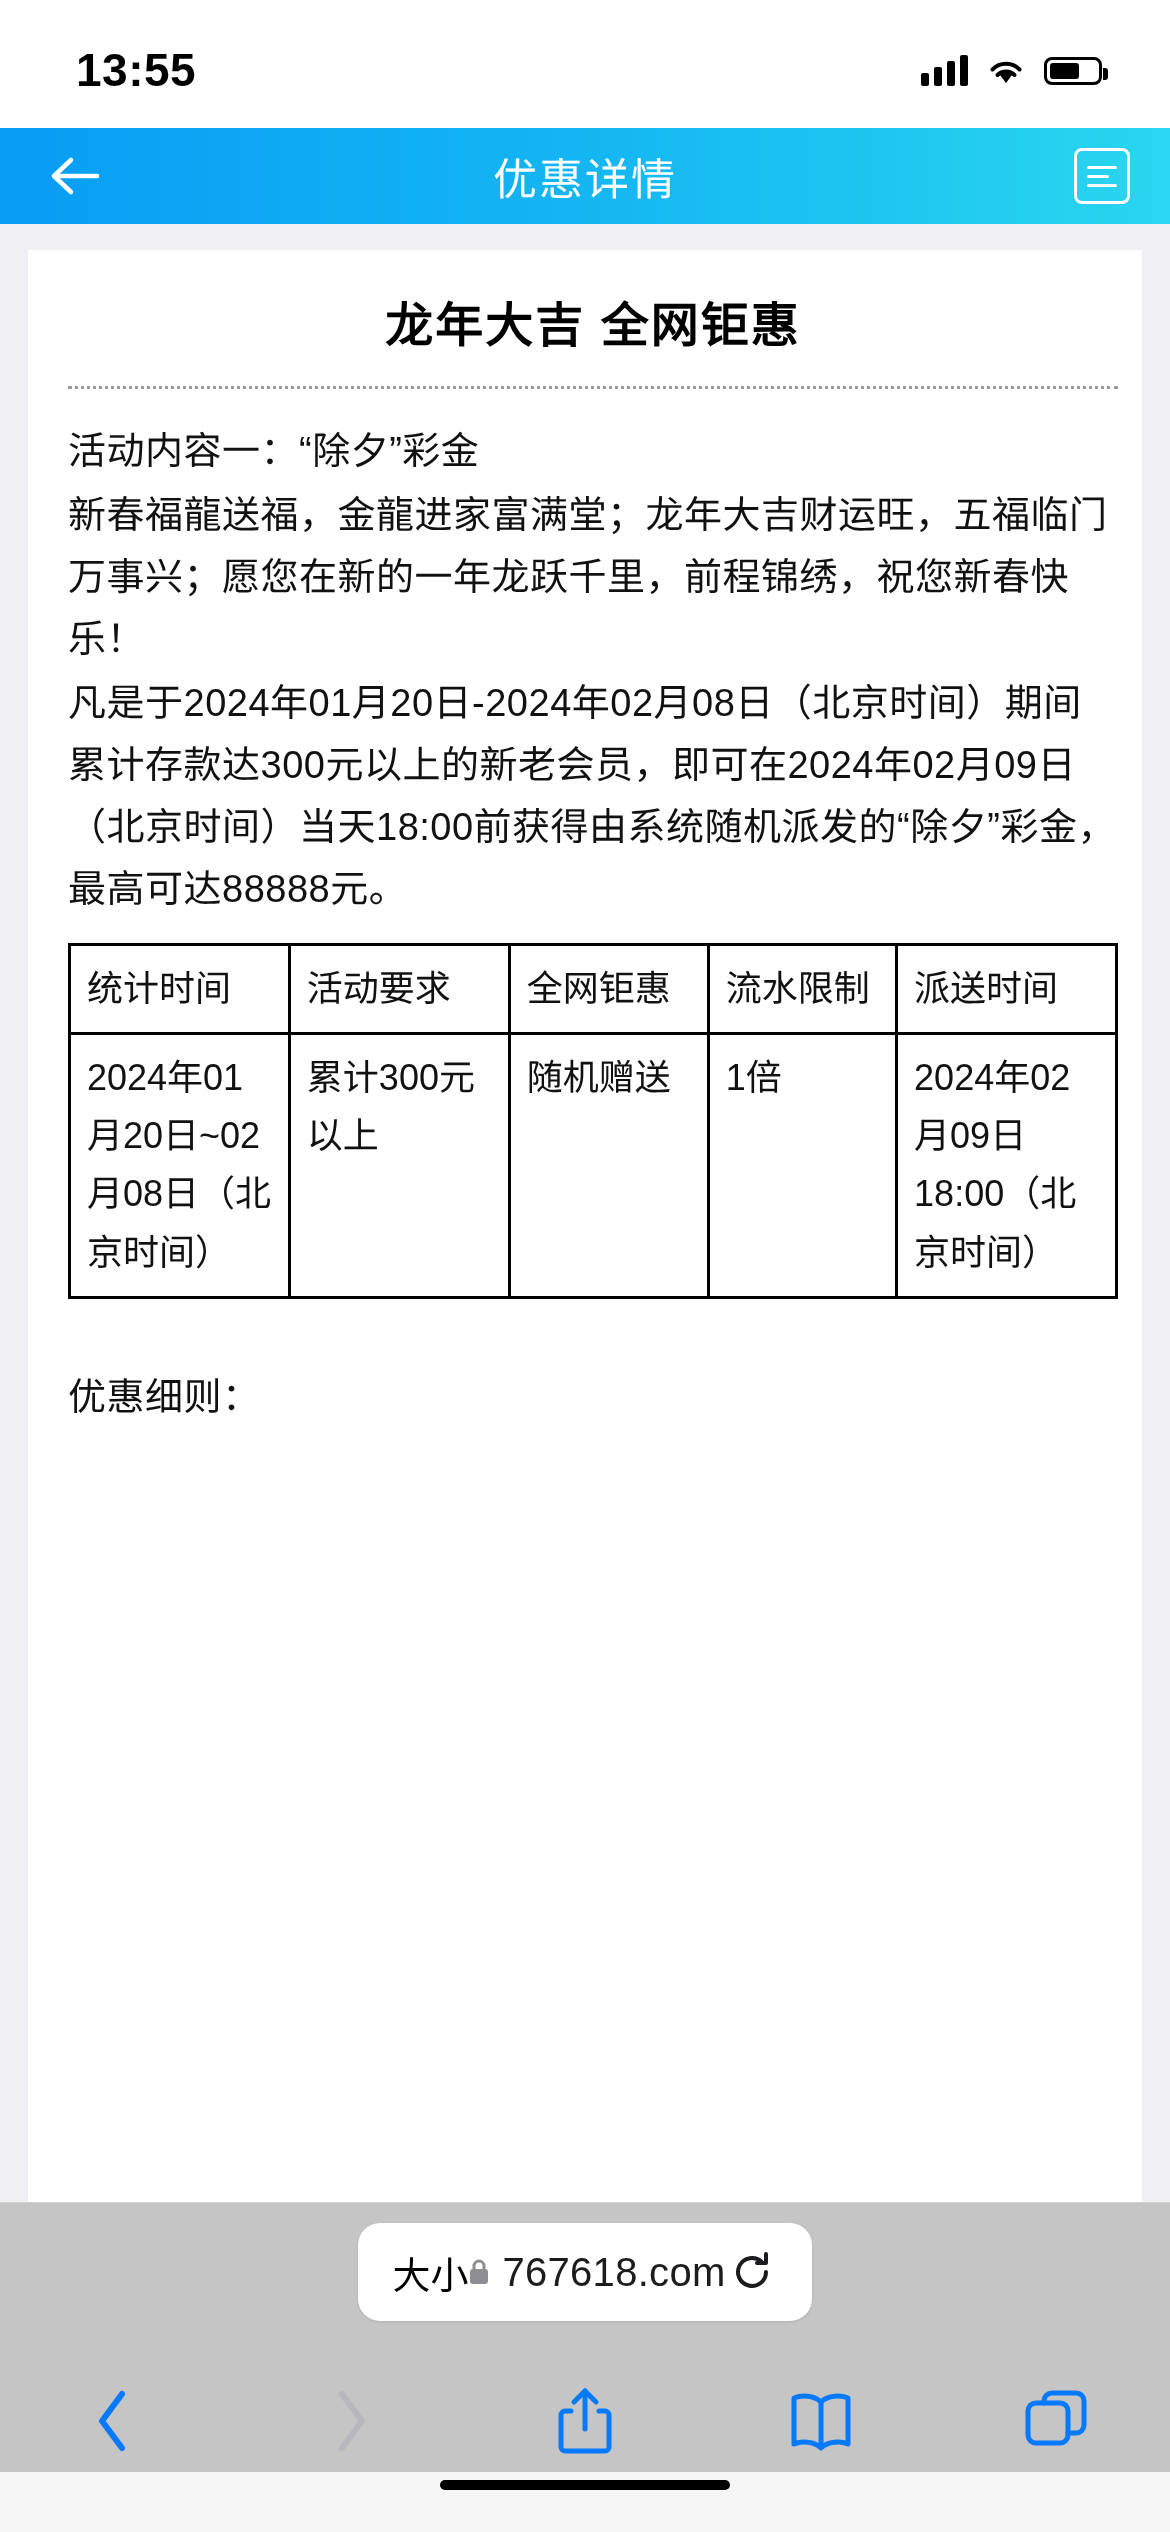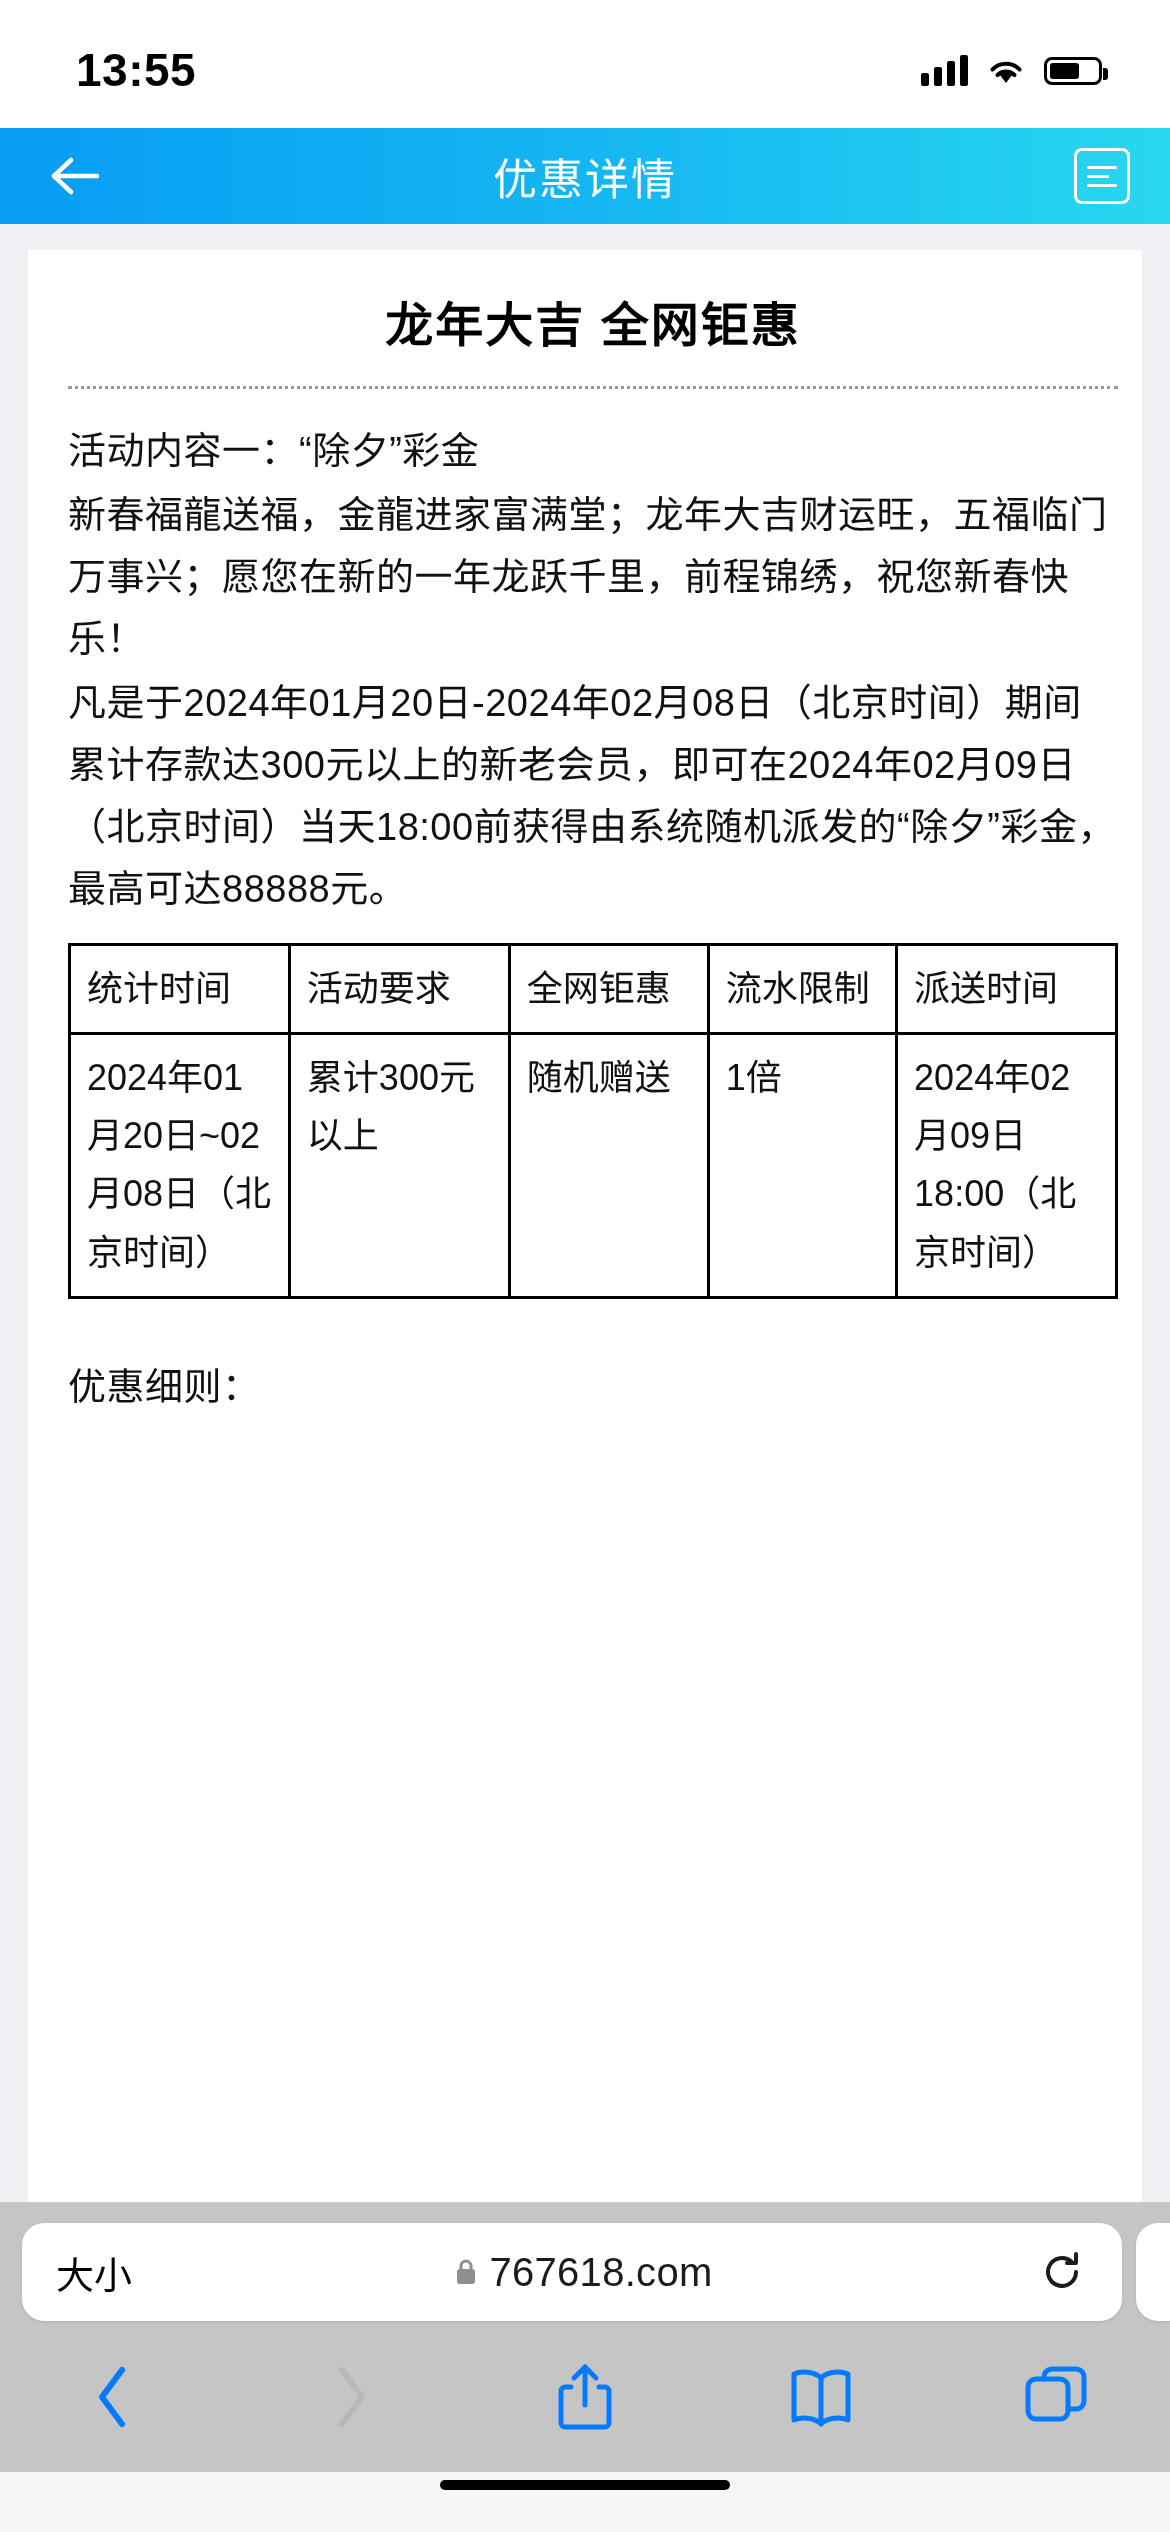--- a/index.html
+++ b/index.html
@@ -142,21 +142,21 @@
     line-height: 1.63;
     color: #111;
     letter-spacing: 0.5px;
     margin-bottom: 2px;
   }
   .para.block { margin-bottom: 20px; }
 
   table.promo {
     width: 100%;
     border-collapse: collapse;
-    margin: 22px 0 4px 0;
+    margin: 22px 0 14px 0;
     table-layout: fixed;
   }
   table.promo td, table.promo th {
     border: 3px solid #000;
     padding: 14px 16px;
     font-size: 36px;
     line-height: 1.62;
     color: #111;
     text-align: left;
     vertical-align: top;
@@ -184,20 +184,21 @@
     border-top: 1px solid #cfcfcf;
     display: flex;
     flex-direction: column;
     padding-top: 20px;
   }
   .urlrow {
     display: flex;
     align-items: center;
     padding: 0 22px;
     gap: 14px;
+    flex-direction: column;
   }
   .urlbar {
     flex: 1 1 auto;
     height: 98px;
     background: #ffffff;
     border-radius: 22px;
     display: flex;
     align-items: center;
     padding: 0 34px;
     position: relative;

